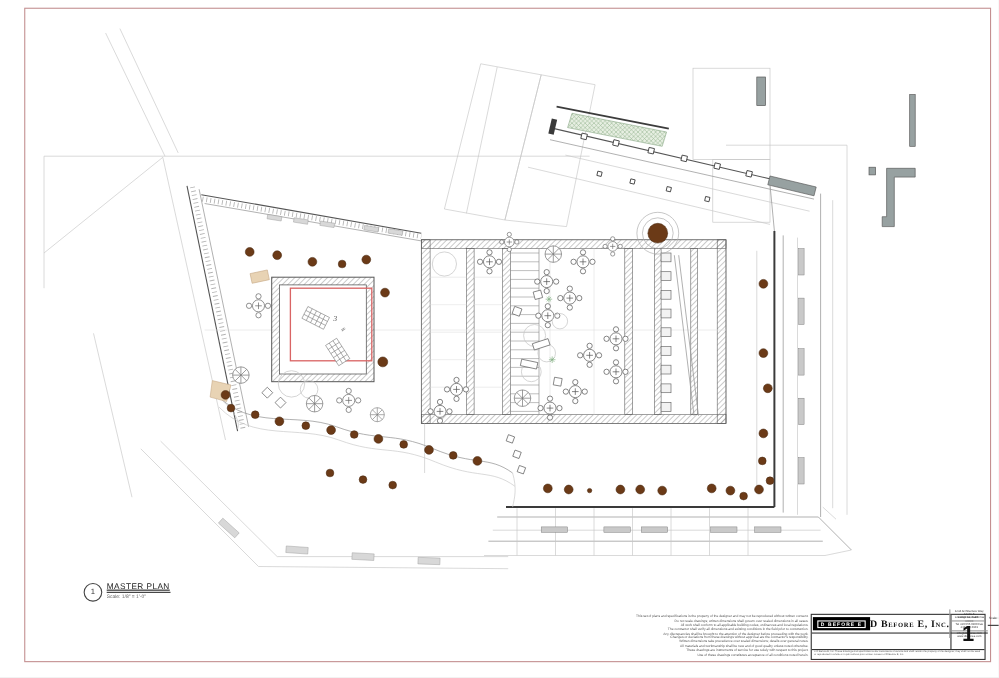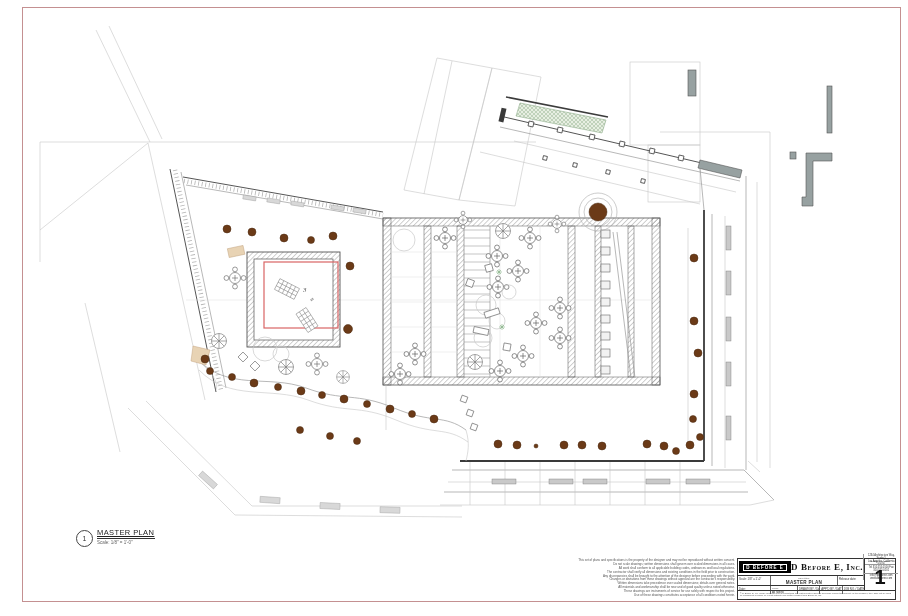--- a/index.html
+++ b/index.html
@@ -37,21 +37,21 @@
   .callout-scale{font-size:4.5px;color:#666;margin-top:1px;}
 
   
   .notes{position:absolute;right:173px;top:559px;width:310px;text-align:right;
     font-size:3px;line-height:1.3;color:#555;}
 
   
   .tb{position:absolute;left:737px;top:558px;width:159px;height:42px;border:1px solid #333;
       display:flex;flex-direction:column;background:#fff;box-sizing:border-box;}
   .tb-body{display:flex;flex:1;min-height:0;}
-  .tb-main{flex:1;display:flex;flex-direction:column;min-width:0;border-right:.5px solid #333;}
+  .tb-main{flex:1;display:flex;flex-direction:row;min-width:0;border-right:.5px solid #333;}
   .tb-top{display:flex;align-items:center;height:16px;border-bottom:.5px solid #333;}
   .tb-logo{width:52px;height:12px;background:#000;margin-left:1px;display:flex;align-items:center;justify-content:center;flex:none;}
   .tb-logo-text{color:#fff;font-size:4.5px;letter-spacing:1px;font-weight:bold;border:.5px solid #fff;padding:0 2px;}
   .tb-company{flex:1;text-align:center;font-family:"Liberation Serif", serif;font-variant:small-caps;
     font-size:9px;font-weight:600;letter-spacing:.6px;color:#111;white-space:nowrap;}
   .tb-addr{width:34px;flex:none;text-align:center;font-size:2.6px;line-height:1.2;color:#333;border-left:.5px solid #999;}
   .tb-addr hr{border:none;border-top:.4px solid #999;margin:.5px 0;}
   .tb-mid{display:flex;height:9px;border-bottom:.5px solid #333;}
   .tb-row3{display:flex;height:8px;}
   .cell{border-right:.5px solid #666;padding:.5px 1px;font-size:2.8px;color:#333;overflow:hidden;white-space:nowrap;}

